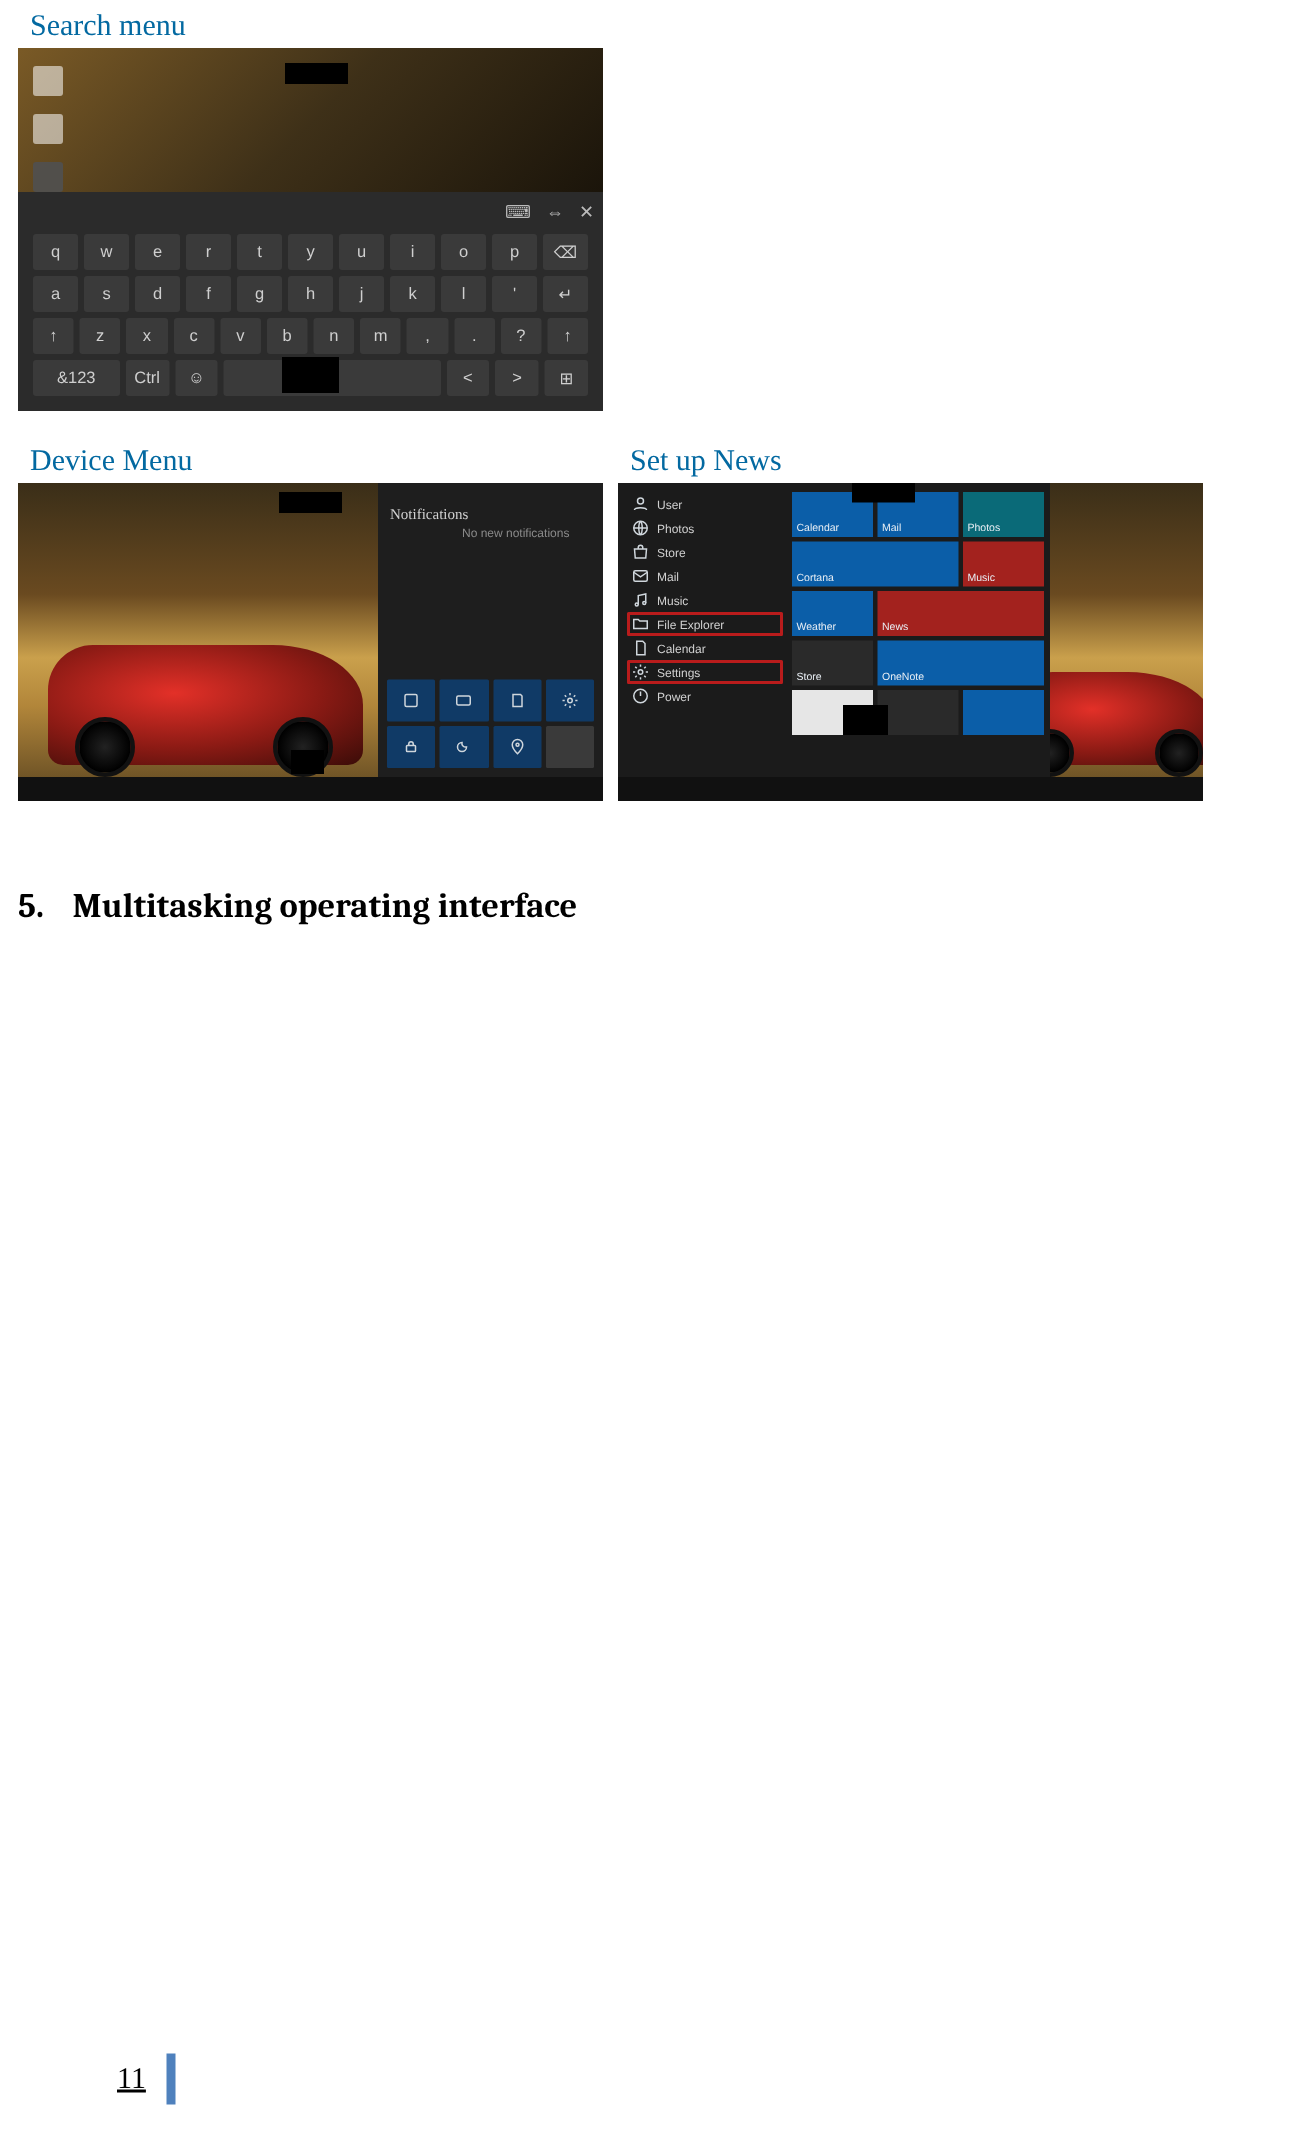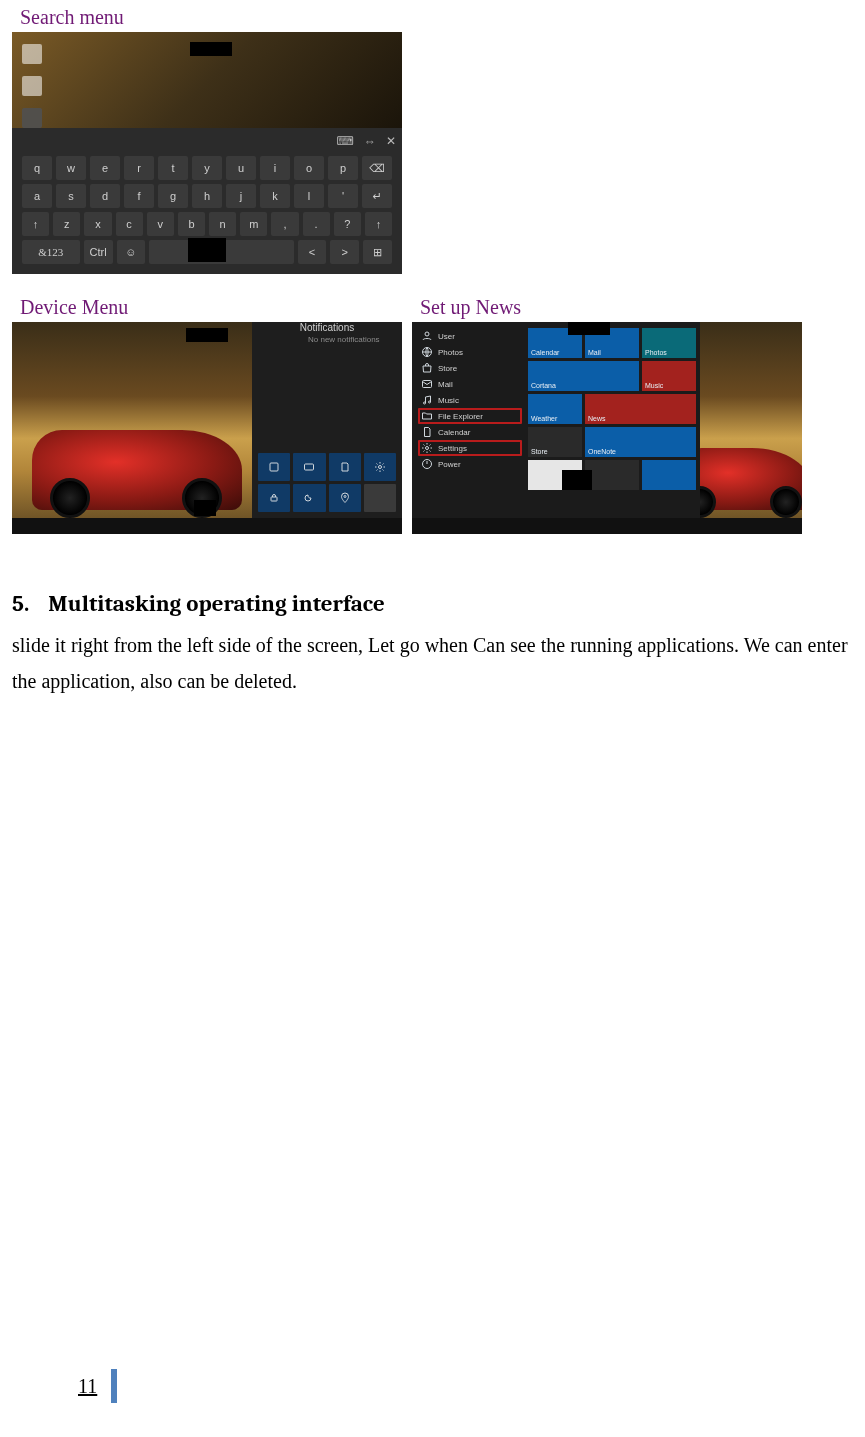--- a/index.html
+++ b/index.html
@@ -13,21 +13,21 @@
   .page {
     width: 865px;
     min-height: 1437px;
     position: relative;
     box-sizing: border-box;
     padding: 0 12px 40px 12px;
   }
   .caption {
     font-size: 20px;
     line-height: 26px;
-    color: #701a75;
+    color: #0369a1;
   }
   .cap-search { margin: 4px 0 2px 8px; }
   .cap-row {
     display: flex;
     margin: 20px 0 2px 8px;
   }
   .cap-row .left { width: 400px; }
   .cap-row .right { }
 
   
@@ -61,21 +61,21 @@
     position:absolute; right:6px; top:6px; display:flex; gap:10px;
   }
   .fig1 .kbd-tools span { font-size:12px; color:#bbb; }
   .fig1 .krow { position:absolute; left:8px; right:8px; display:flex; }
   .fig1 .krow .key {
     flex:1; margin:2px; height:24px; border-radius:2px;
     background:#3a3a3a; color:#cfcfcf;
     font-family: Arial, sans-serif; font-size:11px;
     display:flex; align-items:center; justify-content:center;
   }
-  .fig1 .krow .key.wide2 { flex:2;font-family:Liberation Serif, serif; }
+  .fig1 .krow .key.wide2 { flex:2; }
   .fig1 .krow .key.wide5 { flex:5; }
   .fig1 .r1 { top:26px; }
   .fig1 .r2 { top:54px; }
   .fig1 .r3 { top:82px; }
   .fig1 .r4 { top:110px; }
   .fig1 .redact-mid {
     position:absolute; left:176px; top:110px; width:38px; height:24px; background:#000;
   }
 
   
@@ -102,23 +102,22 @@
   .taskbar {
     position:absolute; left:0; right:0; bottom:0; height:16px; background:#111;
   }
 
   
   .fig2 .panel {
     position:absolute; right:0; top:0; bottom:16px; width:150px;
     background:#1e1e1e;
   }
   .fig2 .panel-title {
-    color:#d0d0d0; font-family:Liberation Sans, sans-serif; font-size:10px;
-    padding:0 8px 2px 8px;
-    text-align:center;
+    color:#d0d0d0; font-family:Liberation Serif, serif; font-size:10px;
+    padding:16px 8px 2px 8px;
   }
   .fig2 .panel-sub {
     color:#8a8a8a; font-family:Arial,sans-serif; font-size:8px;
     padding:0 8px 8px 8px;
     margin-left:48px;
   }
   .fig2 .tile-grid {
     position:absolute; left:6px; right:6px; bottom:6px;
     display:grid; grid-template-columns:repeat(4,1fr); gap:3px;
   }
@@ -439,19 +438,18 @@
       <div class="redact-top"></div>
       <div class="redact-mid"></div>
       <div class="taskbar"></div>
     </div>
   </div>
 
   <div class="section-heading">
     <span class="num">5</span>
     <span>Multitasking operating interface</span>
   </div>
-  <div class="body-text">slide it right from the left side of the screen, Let go when Can see the running applications. We can enter the application, also can be deleted.</div>
 
   <div class="footer">
     <span class="pg">11</span>
     <span class="bar"></span>
   </div>
 </div>
 
 </body></html>

